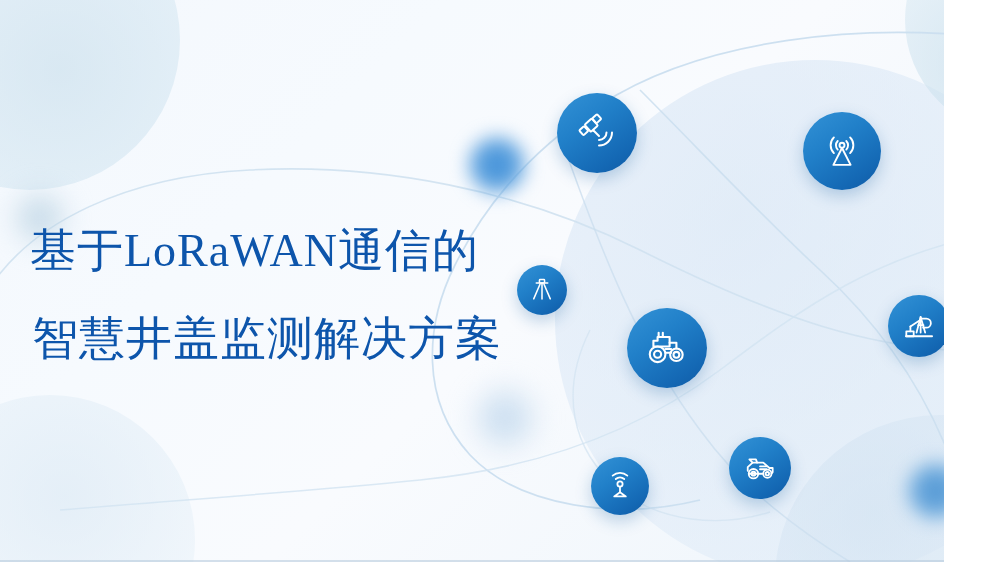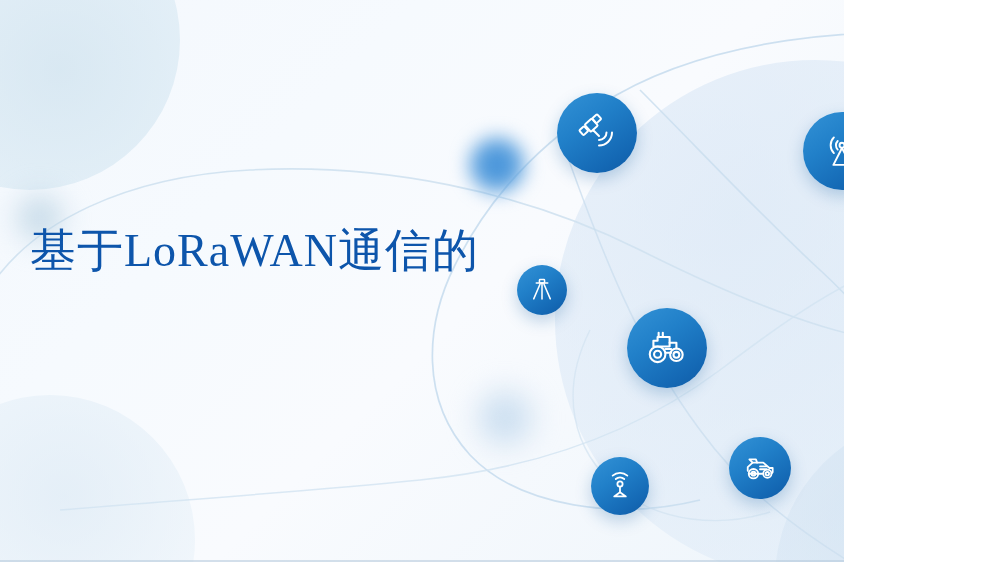--- a/index.html
+++ b/index.html
@@ -7,25 +7,24 @@
     margin: 0;
     padding: 0;
     background: #ffffff;
   }
   body {
     font-family: "Liberation Sans", "DejaVu Sans", sans-serif;
   }
 
   #slide {
     position: relative;
-    width: 824px;
+    width: 944px;
     height: 562px;
     overflow: hidden;
     background: linear-gradient(135deg, #f4f8fd 0%, #f6fafe 30%, #f9fbfe 55%, #eef5fb 100%);
-    padding-left: 20px;
   }
 
   
   .bg-layer {
     position: absolute;
     inset: 0;
     overflow: hidden;
     pointer-events: none;
   }
 
@@ -317,16 +316,17 @@
         <path d="M 9 29 L 26 29"></path>
         <path d="M 13 15.5 L 9 11.5 L 17 11.5 L 18.5 15.5"></path>
         <path d="M 22 20 L 30 20"></path>
         <path d="M 22 23.5 L 30 23.5"></path>
       </svg>
     </span>
   </div>
 
   <div class="title-block">
     <div class="title-line title-line-1">基于LoRaWAN通信的</div>
+    <div class="title-line title-line-2">智慧井盖监测解决方案</div>
   </div>
 
   <div class="bottom-rule"></div>
 </div>
 
 </body></html>

